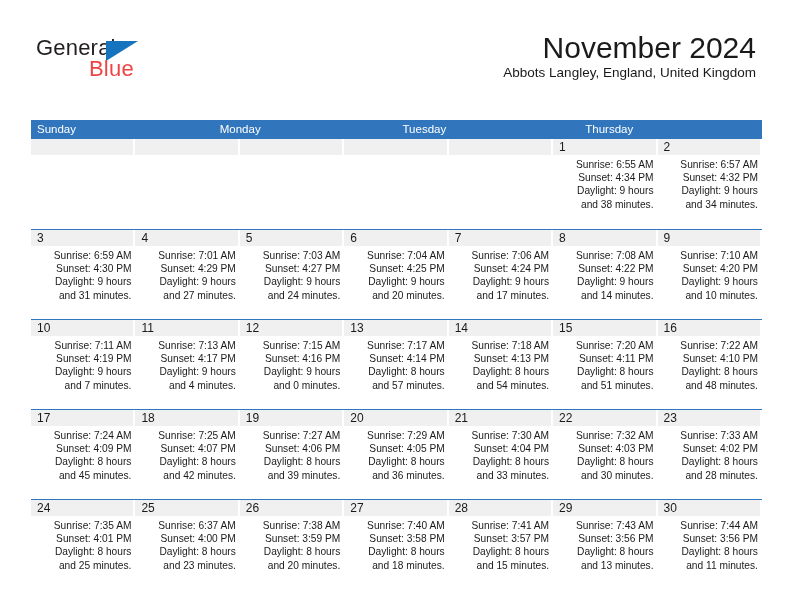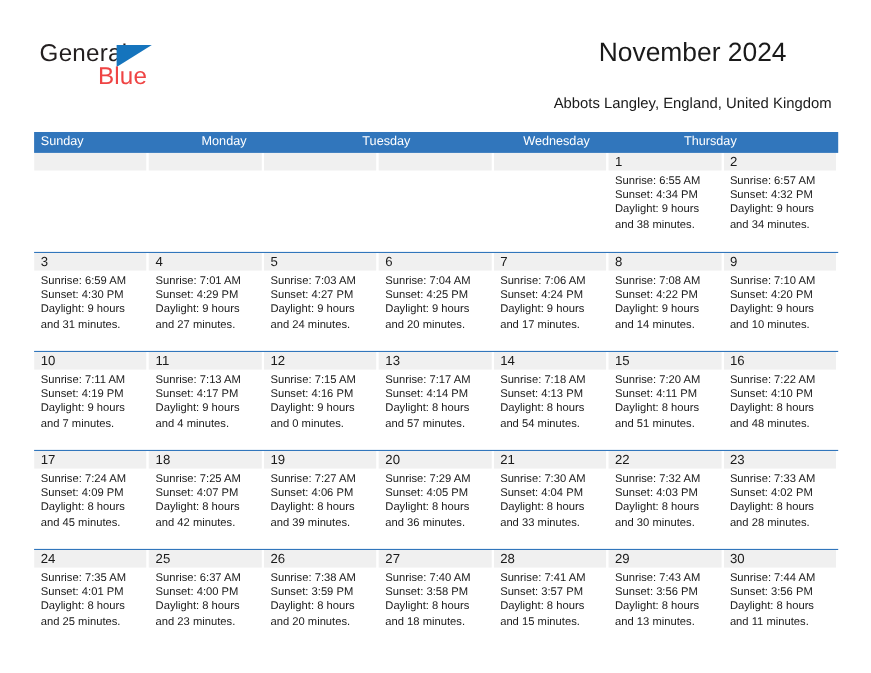--- a/index.html
+++ b/index.html
@@ -69,29 +69,28 @@
     border-bottom: 20px solid transparent;
   }
 
   .title-block {
     position: absolute;
     right: 36px;
     top: 32px;
     text-align: right;
   }
   .cal-title {
-    font-size: 24px;
+    font-size: 30px;
     font-weight: normal;
     color: #1a1a1a;
     line-height: 32px;
     white-space: nowrap;
-    text-align: center;
   }
   .cal-subtitle {
-    margin-top: 21px;
+    margin-top: 0;
     font-size: 13.5px;
     color: #1a1a1a;
     line-height: 17px;
     white-space: nowrap;
   }
 
   
   .calendar {
     position: absolute;
     left: 31px;
@@ -144,20 +143,21 @@
   .day-number {
     font-size: 12px;
     color: #1a1a1a;
     line-height: 16px;
     padding-left: 6px;
     white-space: nowrap;
   }
 
   .day-info {
     padding: 3px 4px 0 6px;
+    text-align: right;
   }
   .day-info div {
     font-size: 10.2px;
     color: #1a1a1a;
     line-height: 13.2px;
     white-space: nowrap;
   }
 
   .empty .day-number-band { background: #f0f0f0; }
 </style>
@@ -180,21 +180,20 @@
     </div>
 
   </div>
 
   <div class="calendar">
 
     <div class="weekday-row">
       <div class="weekday">Sunday</div>
       <div class="weekday">Monday</div>
       <div class="weekday">Tuesday</div>
-      <div class="weekday">Wednesday</div>
       <div class="weekday">Thursday</div>
     </div>
 
     <div id="weeks-container">
         <div class="week-row first">
   <div class="day-cell empty">
     <div class="day-number-band">
       <div class="day-number"></div>
     </div>
 

